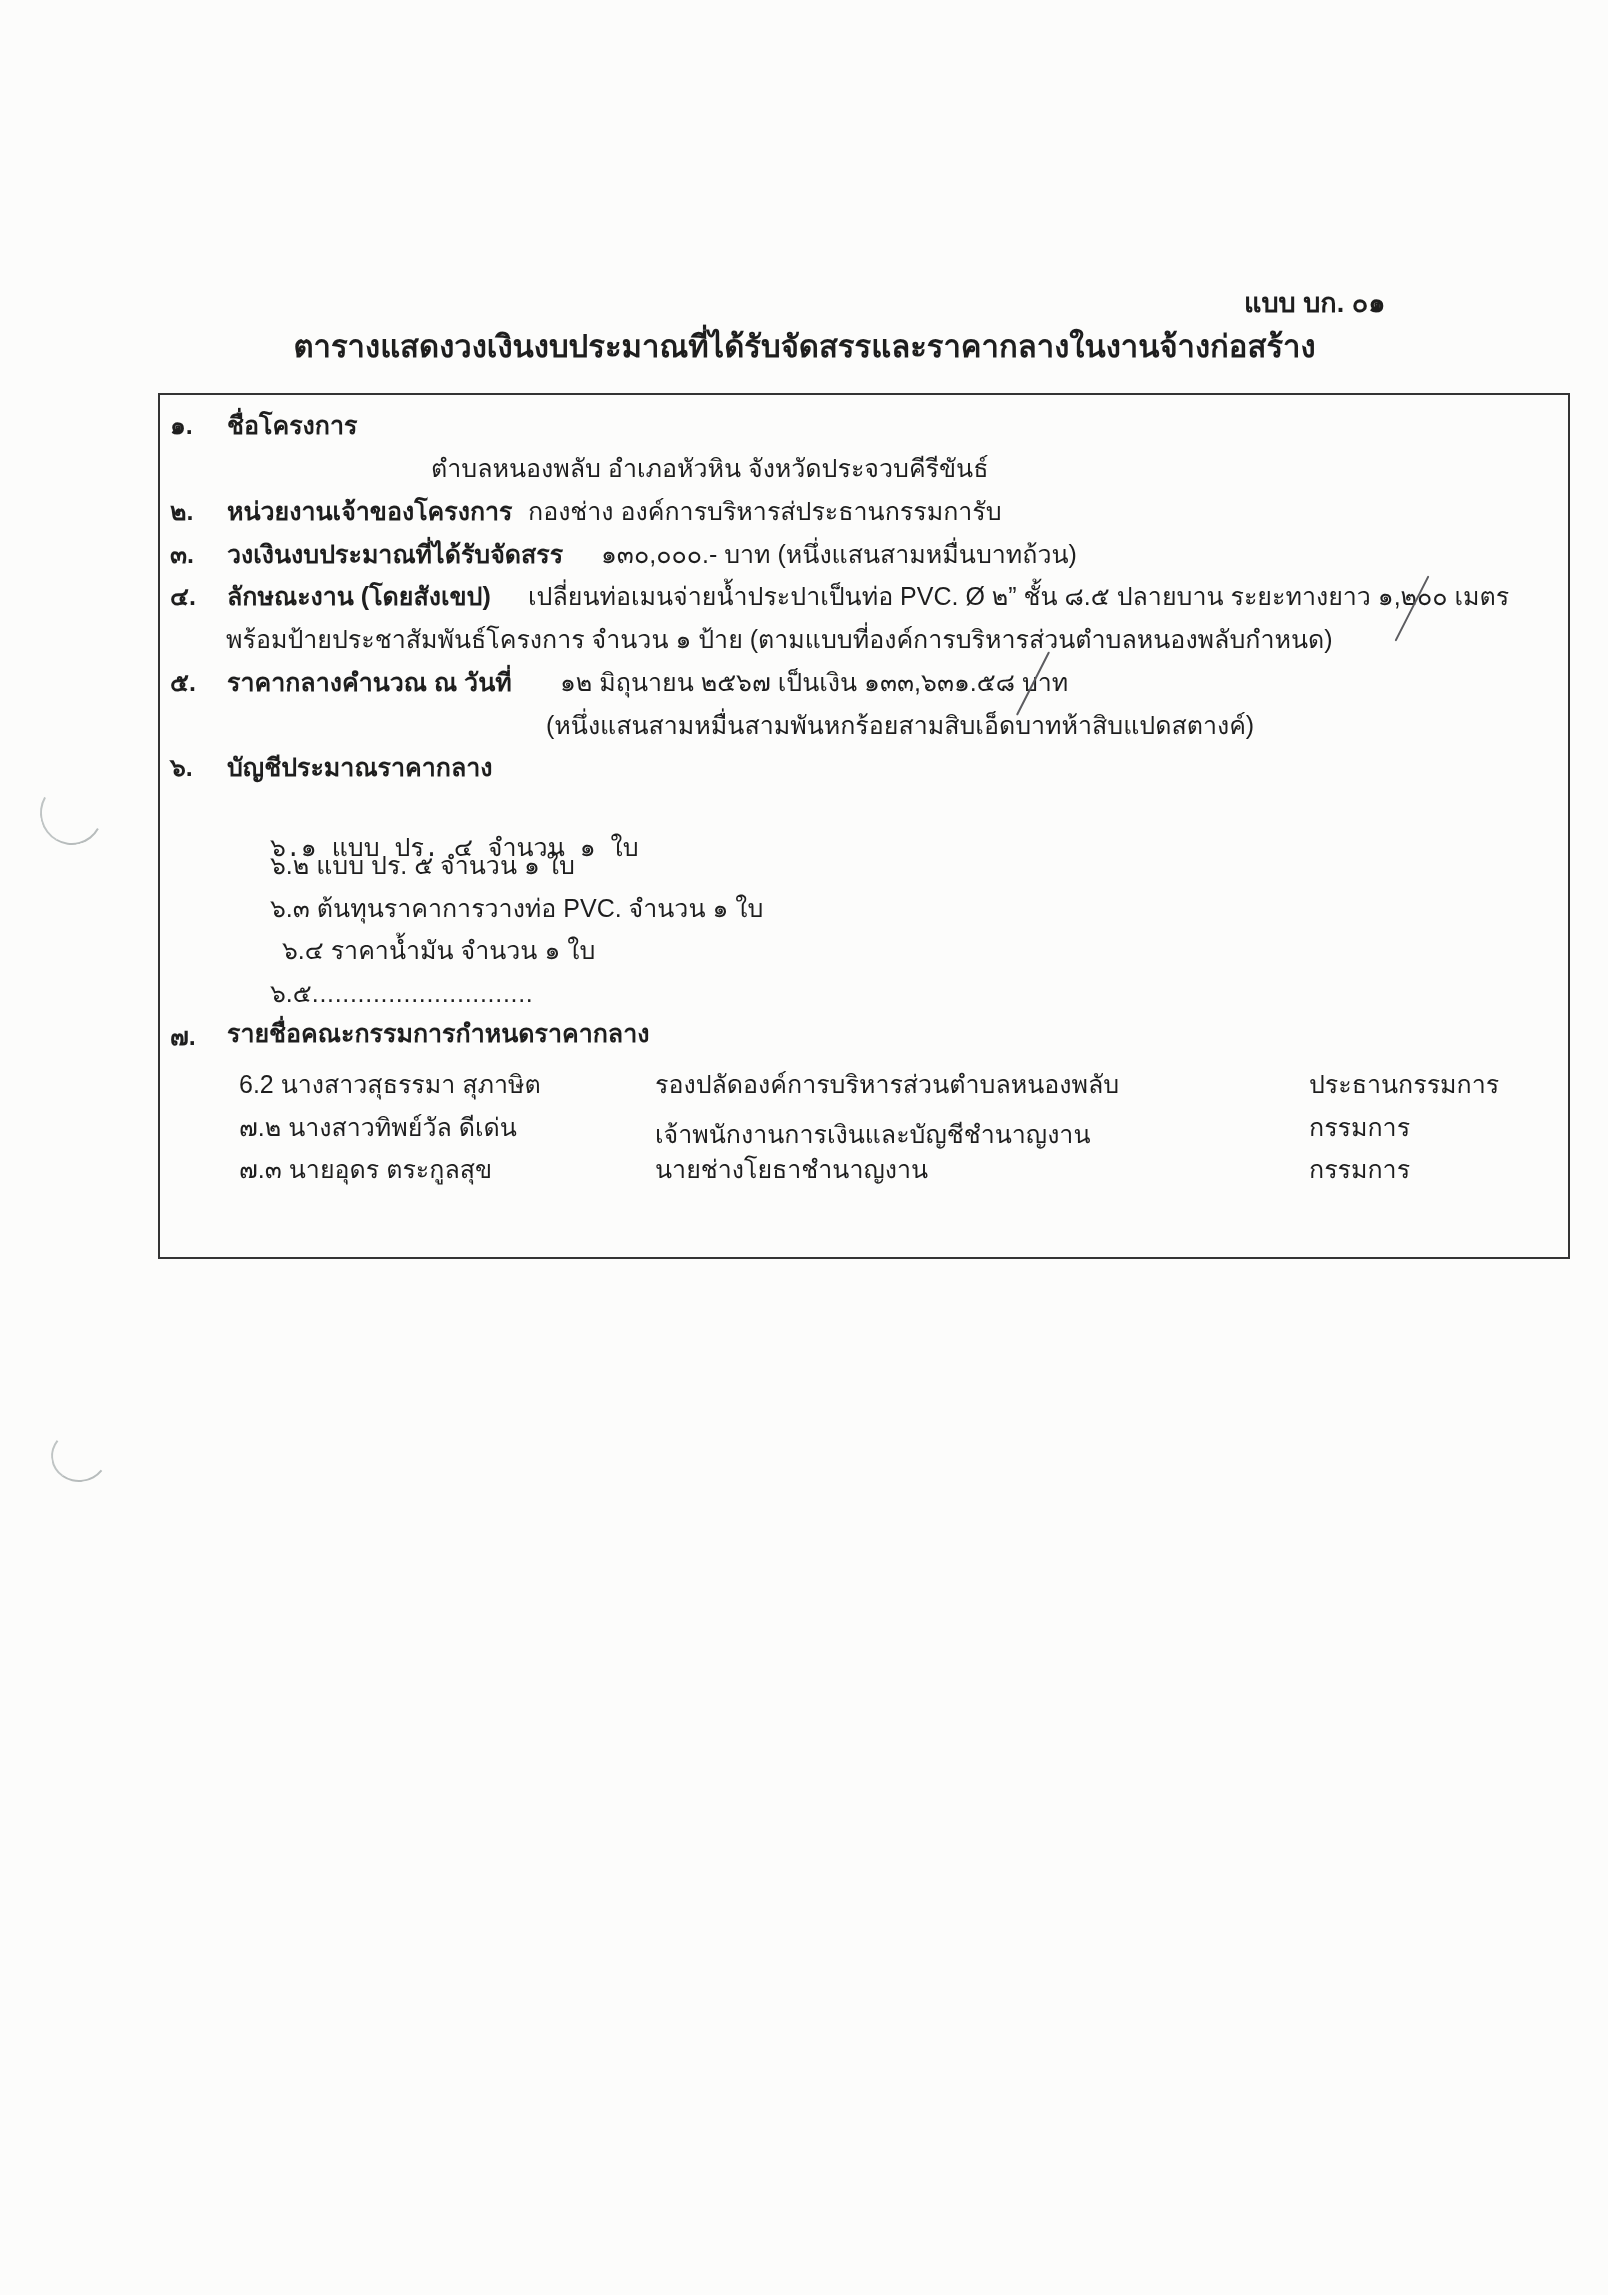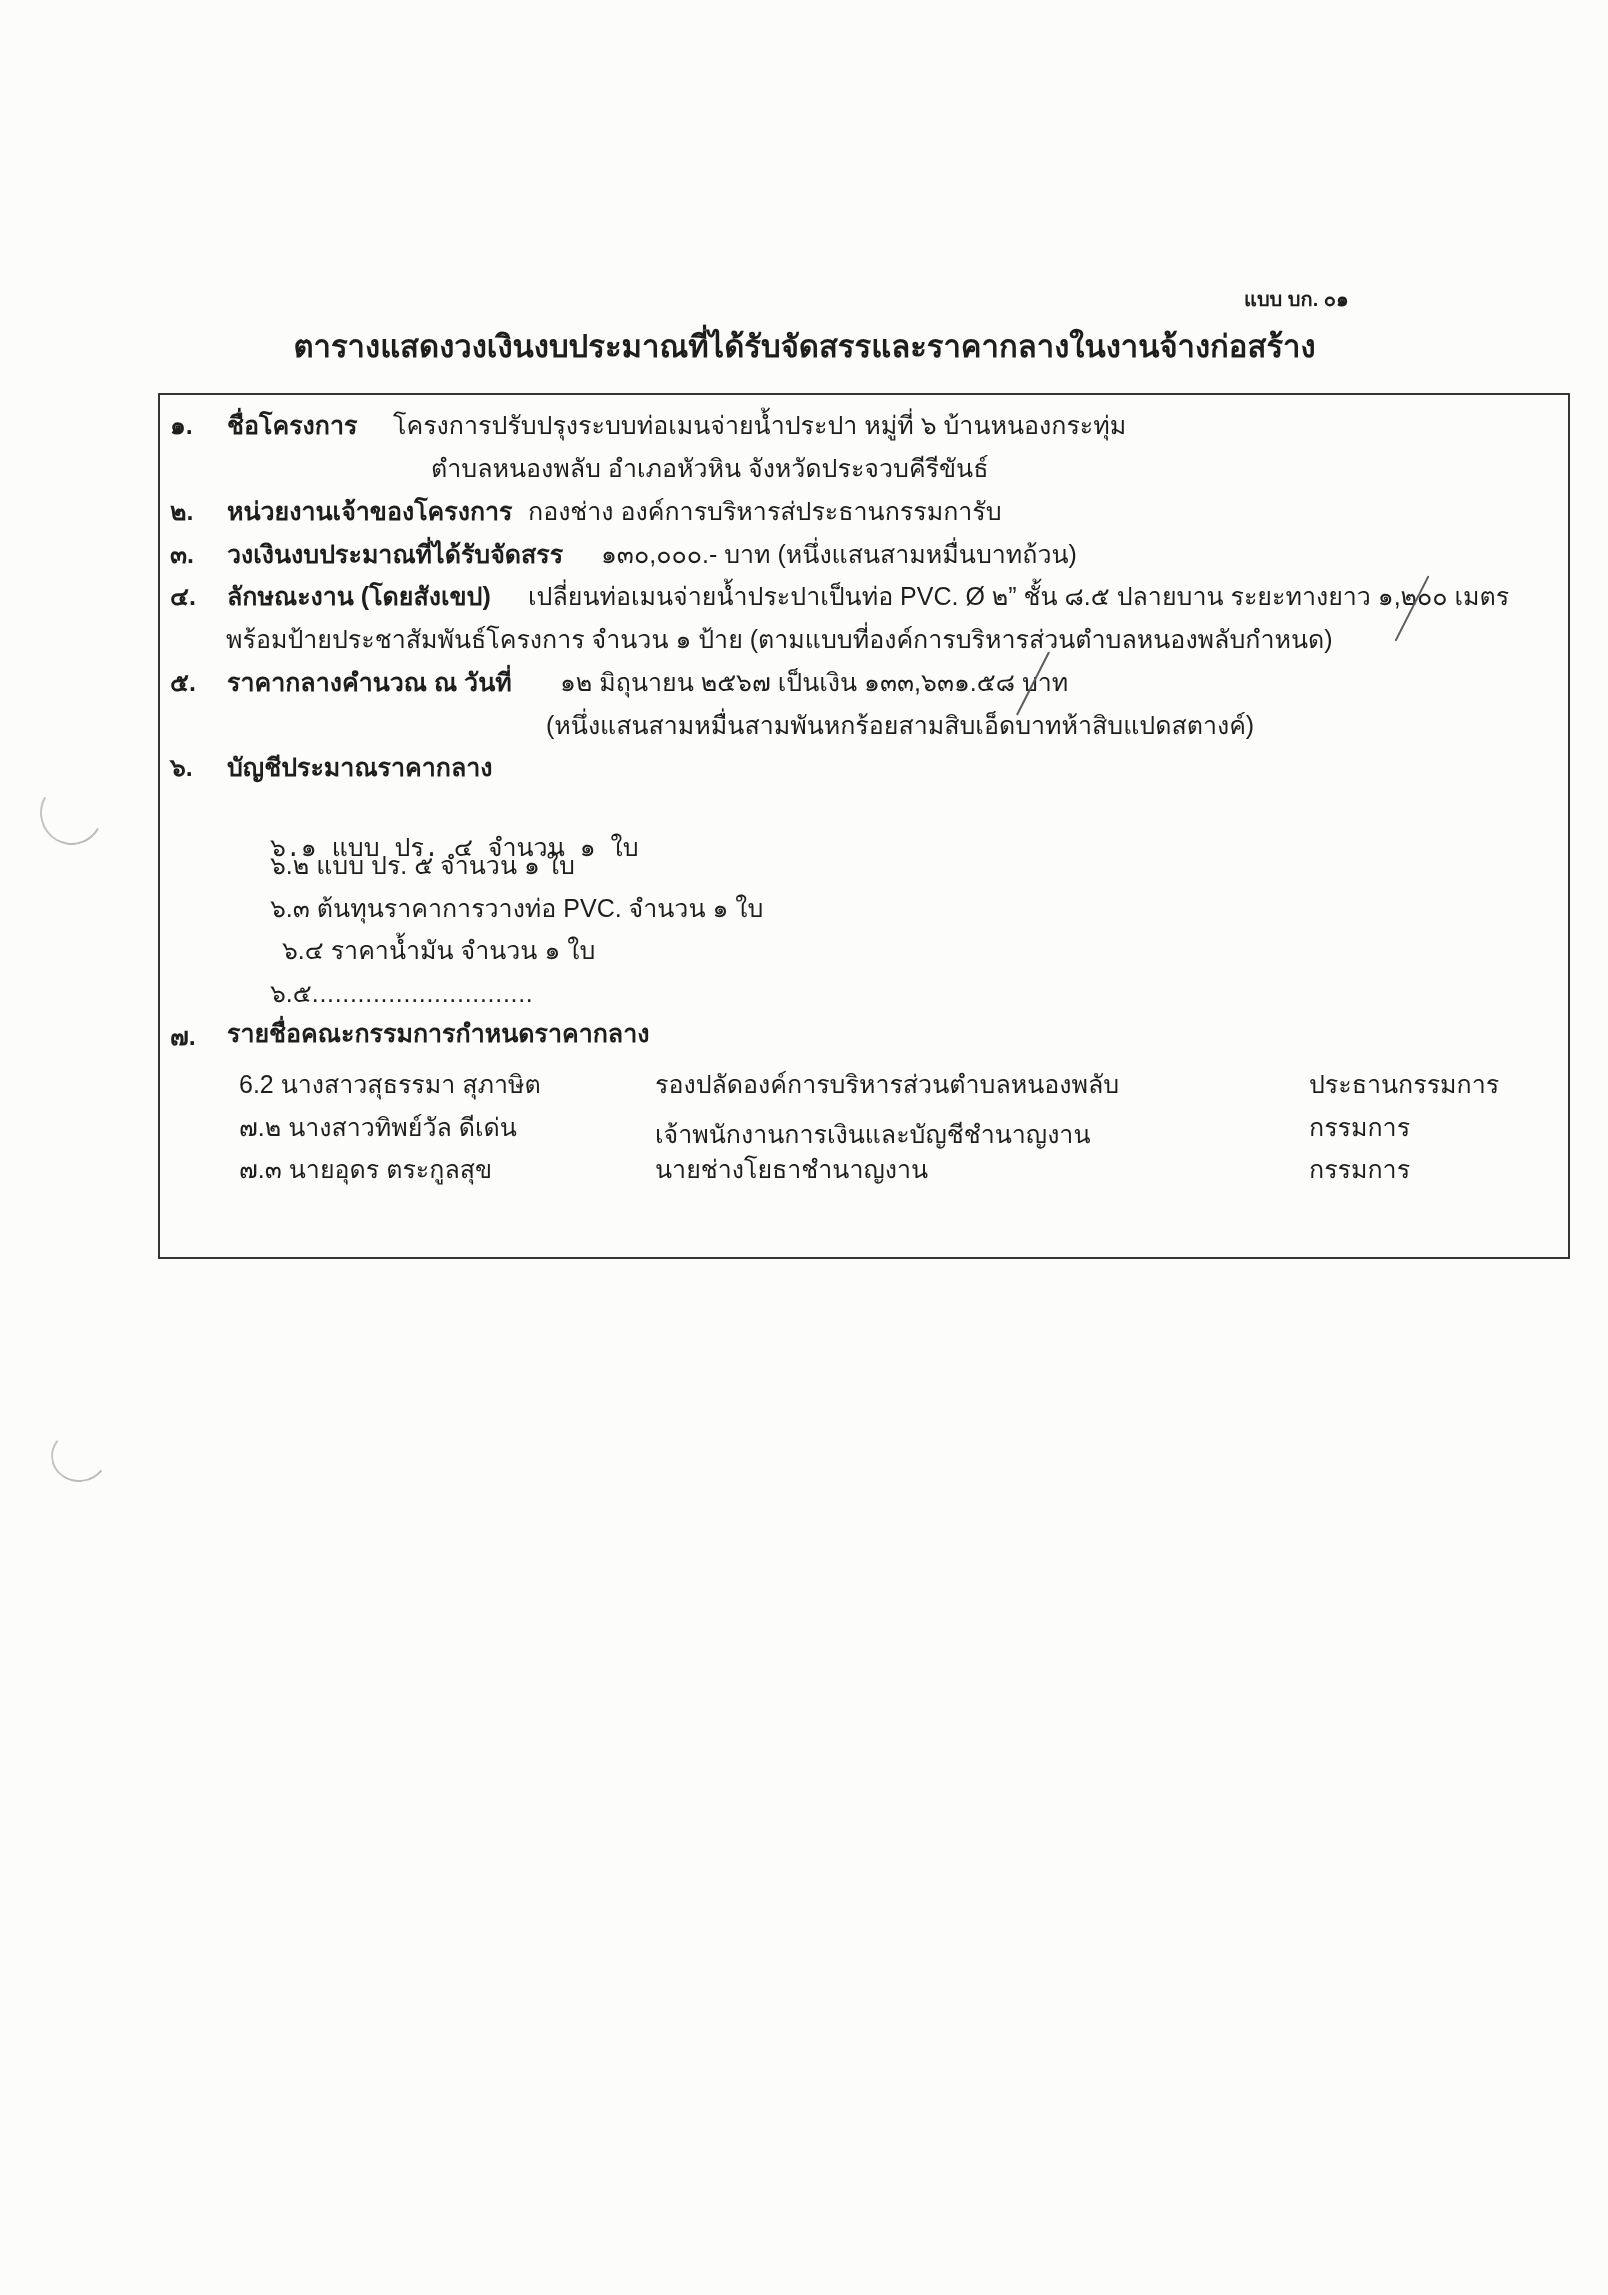--- a/index.html
+++ b/index.html
@@ -9,21 +9,21 @@
     font-family:"Liberation Sans", sans-serif;
     color:#1f1f1f;
     position:relative;
     overflow:hidden;
   }
   .page{position:absolute;inset:0;}
   
   .t{position:absolute;font-size:25px;line-height:1.3;white-space:nowrap;color:#1e1e1e;}
   .b{font-weight:bold;}
   .title{left:0;right:0;text-align:center;font-size:31px;}
-  .formcode{font-size:20px;}
+  .formcode{font-size:27px;}
   
   .box{
     position:absolute;left:158px;top:393px;width:1412px;height:866px;
     border:2px solid #343434;box-sizing:border-box;background:transparent;
   }
   
   .pen-slash{
     position:absolute;width:2px;background:#5c5c60;border-radius:1.3px;
   }
   .slash1{left:1411px;top:572px;height:73px;transform:rotate(27deg);}
@@ -43,21 +43,20 @@
 <div class="page">
 
   <div class="t b formcode" style="left:1244px;top:286px;">แบบ บก. ๐๑</div>
 
   <div class="t b title" style="top:327px;">ตารางแสดงวงเงินงบประมาณที่ได้รับจัดสรรและราคากลางในงานจ้างก่อสร้าง</div>
 
   <div class="box"></div>
 
   <div class="t b" style="left:170px;top:409px;">๑.</div>
   <div class="t b" style="left:227px;top:409px;">ชื่อโครงการ</div>
-  <div class="t" style="left:393px;top:409px;">โครงการปรับปรุงระบบท่อเมนจ่ายน้ำประปา หมู่ที่ ๖ บ้านหนองกระทุ่ม</div>
   <div class="t" style="left:431px;top:452px;">ตำบลหนองพลับ อำเภอหัวหิน จังหวัดประจวบคีรีขันธ์</div>
 
   <div class="t b" style="left:170px;top:495px;">๒.</div>
   <div class="t b" style="left:227px;top:495px;">หน่วยงานเจ้าของโครงการ</div>
   <div class="t" style="left:528px;top:495px;">กองช่าง องค์การบริหารส่ประธานกรรมการับ</div>
 
   <div class="t b" style="left:170px;top:538px;">๓.</div>
   <div class="t b" style="left:227px;top:538px;">วงเงินงบประมาณที่ได้รับจัดสรร</div>
   <div class="t" style="left:601px;top:538px;">๑๓๐,๐๐๐.- บาท (หนึ่งแสนสามหมื่นบาทถ้วน)</div>
 

